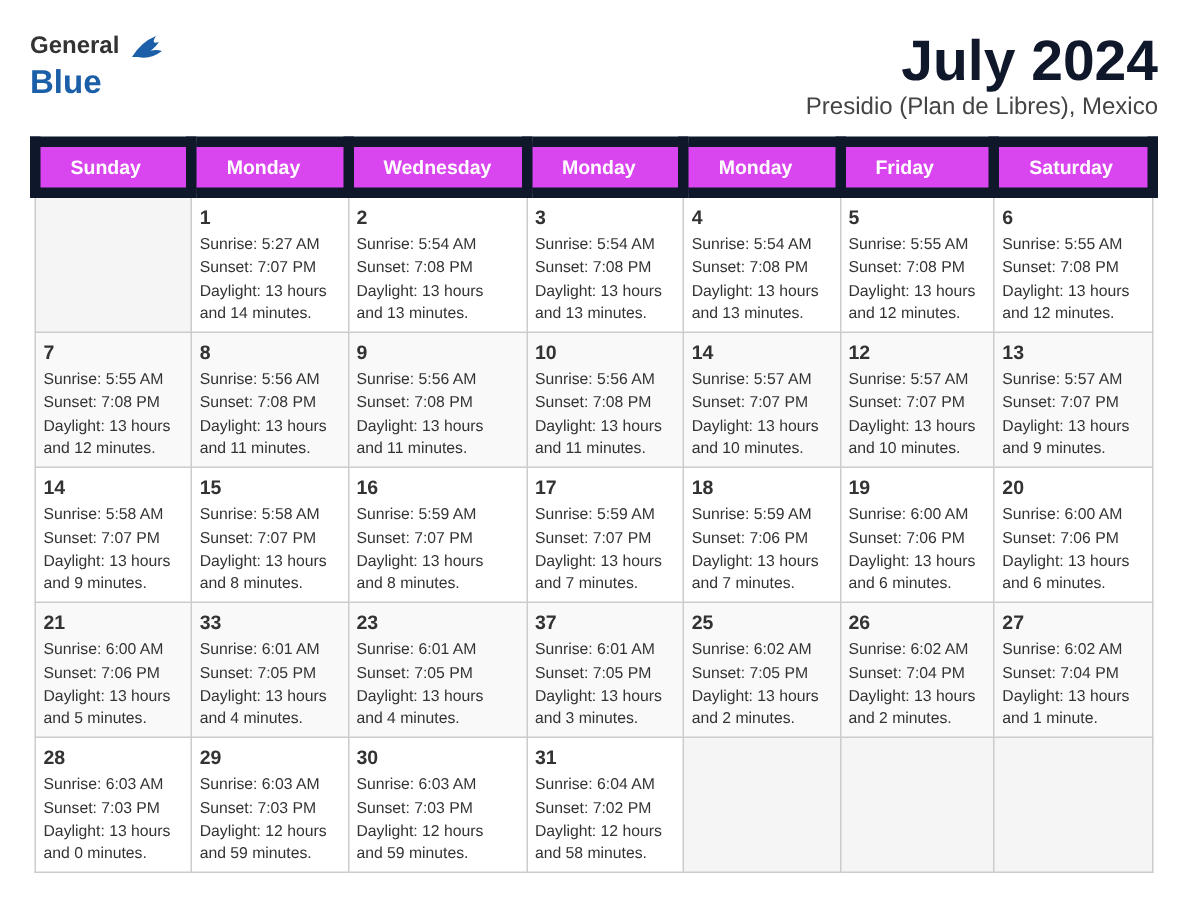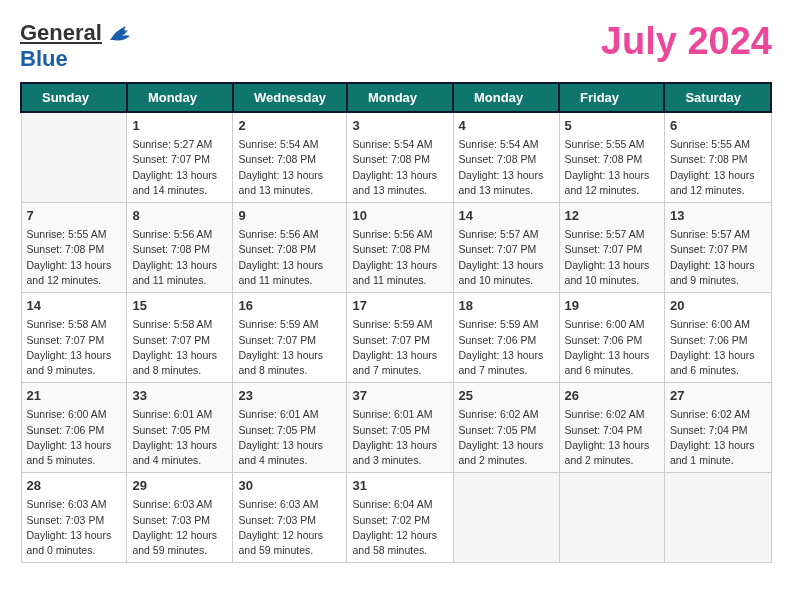--- a/index.html
+++ b/index.html
@@ -15,24 +15,23 @@
       justify-content: space-between;
       align-items: flex-start;
       margin-bottom: 10px;
     }
     .logo {
       display: flex;
       flex-direction: column;
       align-items: flex-start;
     }
     .logo-general {
-      font-size: 22px;
+      font-size: 16px;
       font-weight: bold;
       color: #333;
-      text-decoration: underline;
     }
     .logo-blue {
       font-size: 22px;
       font-weight: bold;
       color: #1a5fa8;
     }
     .logo-bird {
       width: 28px;
       height: 22px;
       margin-left: 4px;
@@ -40,39 +39,39 @@
     .logo-row {
       display: flex;
       align-items: center;
     }
     .title-area {
       text-align: right;
     }
     .month-title {
       font-size: 38px;
       font-weight: bold;
-      color: #ec4899;
+      color: #0f172a;
     }
     .location-title {
       font-size: 16px;
       color: #444;
     }
     table {
       width: 100%;
       border-collapse: collapse;
       font-size: 11px;
     }
     thead tr th {
-      background-color: #0f766e;
+      background-color: #d946ef;
       color: #fff;
       padding: 6px 20px;
       text-align: left;
       font-size: 13px;
       font-weight: bold;
-      border: 2px solid #0f172a;
+      border: 7px solid #0f172a;
     }
     tbody tr td {
       border: 1px solid #ccc;
       padding: 4px 5px;
       vertical-align: top;
       width: calc(100% / 7);
       min-height: 80px;
       color: #333;
       line-height: 1.4;
     }
@@ -105,20 +104,21 @@
     <div class="logo-row">
       <span class="logo-general">General</span>
       <svg class="logo-bird" viewBox="0 0 28 22" xmlns="http://www.w3.org/2000/svg">
         <path d="M4 18 Q10 8 20 4 Q16 10 22 8 Q18 14 12 16 Q18 12 24 14 Q16 20 8 18 Z" fill="#1a5fa8"></path>
       </svg>
     </div>
     <span class="logo-blue">Blue</span>
   </div>
   <div class="title-area">
     <div class="month-title">July 2024</div>
+    <div class="location-title">Presidio (Plan de Libres), Mexico</div>
   </div>
 </div>
 
 <table>
   <thead>
     <tr>
     <th>Sunday</th>
         <th>Monday</th>
         <th>Wednesday</th>
         <th>Monday</th>

